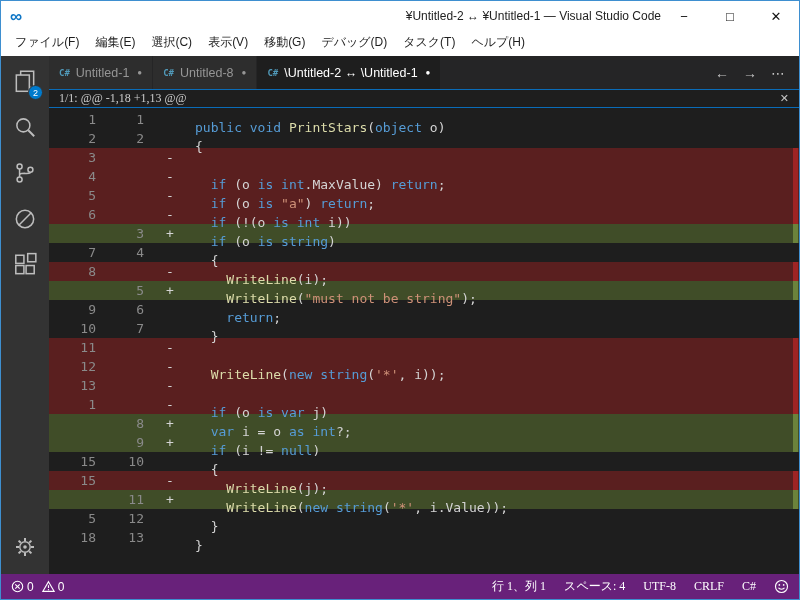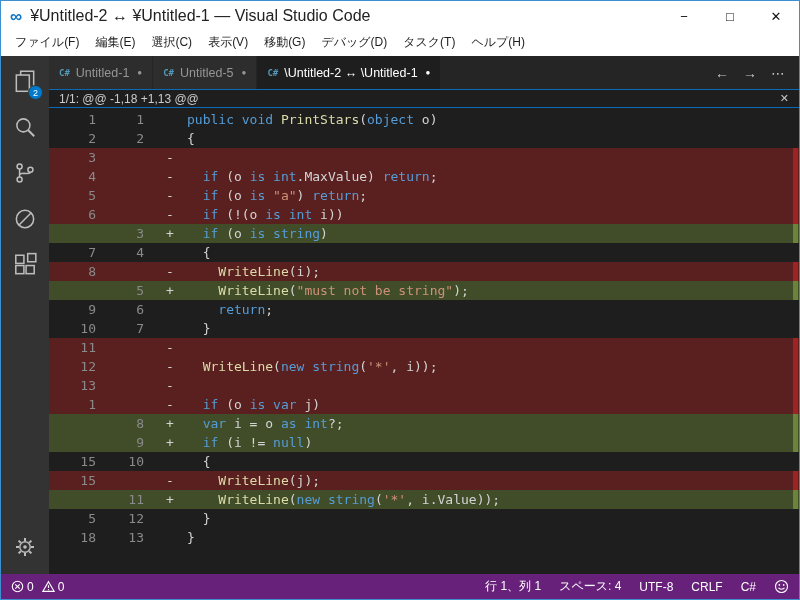--- a/index.html
+++ b/index.html
@@ -3,21 +3,21 @@
 <meta charset="utf-8">
 <style>
   * { box-sizing: border-box; }
   html,body { margin:0; padding:0; width:800px; height:600px; overflow:hidden;
     font-family:"Liberation Sans","DejaVu Sans",sans-serif; background:#1e1e1e; }
   .window { width:800px; height:600px; border:1px solid #3e8fd0; display:flex; flex-direction:column; background:#1e1e1e; }
 
   
   .titlebar { flex:0 0 30px; background:#ffffff; display:flex; align-items:center; }
   .logo { font-size:17px; font-weight:bold; color:#0e76c6; margin:0 8px 0 9px; line-height:1; }
-  .title { font-size:16px; color:#222222; flex:1; white-space:nowrap; overflow:hidden; }
+  .title { font-size:12px; color:#222222; flex:1; white-space:nowrap; overflow:hidden;text-align:right; }
   .win-controls { display:flex; height:100%; }
   .wc { width:46px; display:flex; align-items:center; justify-content:center; font-size:13px; color:#111111; }
 
   
   .menubar { flex:0 0 25px; background:#ffffff; display:flex; padding-left:6px; }
   .menu-item { font-size:12px; color:#1e1e1e; padding:3px 8px; white-space:nowrap; }
 
   .main { flex:1; display:flex; min-height:0; }
 
   
@@ -35,34 +35,34 @@
     font-size:12.5px; border-right:1px solid #252526; gap:6px; white-space:nowrap; }
   .tab.active { background:#1e1e1e; color:#ffffff; }
   .fileicon { color:#519aba; font-size:9px; font-weight:bold; font-family:"DejaVu Sans Mono","Liberation Mono",monospace; }
   .dirty { font-size:8px; margin-left:2px; }
   .tab-actions { margin-left:auto; display:flex; align-items:center; gap:6px; padding-right:10px; }
   .tab-action { color:#c5c5c5; font-size:14px; padding:2px 4px; }
 
   
   .diff-header { flex:0 0 19px; background:#1e1e1e; border-top:1px solid #0a6cb8; border-bottom:1px solid #0a6cb8;
     display:flex; align-items:center; padding:0 10px;
-    font-family:Liberation Sans, sans-serif; font-size:12px; color:#cccccc; }
+    font-family:Liberation Serif, serif; font-size:12px; color:#cccccc; }
   .dh-close { margin-left:auto; color:#c5c5c5; font-size:11px; }
 
   
   .editor { flex:1; position:relative; overflow:hidden; padding-top:2px;
     font-family:"DejaVu Sans Mono","Liberation Mono",monospace; font-size:13px; line-height:19px; }
   .row { display:flex; height:19px; }
   .row.del { background:#5a1f1f; }
   .row.add { background:#404d28; }
   .lnum { color:#8a8a8a; text-align:right; flex:none; }
   .lnum.old { width:56px; padding-right:9px; }
   .lnum.new { width:48px; padding-right:9px; }
   .sign { width:34px; flex:none; text-align:center; color:#d4d4d4; }
-  pre.code { margin:0; white-space:pre; color:#d4d4d4; font-family:inherit; font-size:inherit; }
+  pre.code { margin:8px; white-space:pre; color:#d4d4d4; font-family:inherit; font-size:inherit; }
   .tk-k { color:#569cd6; } .tk-s { color:#ce9178; } .tk-f { color:#dcdcaa; } .tk-p { color:#d4d4d4; }
   .ruler { position:absolute; top:0; right:0; width:8px; bottom:0; }
   .rmark { position:absolute; right:1px; width:5px; height:19px; }
   .rmark.del { background:rgba(195,40,40,.65); }
   .rmark.add { background:rgba(130,160,70,.65); }
 
   
   .statusbar { flex:0 0 25px; background:#68217a; color:#ffffff; display:flex; align-items:center;
     font-size:12px; padding:0 10px; }
   .sb-left { display:flex; align-items:center; gap:8px; }
@@ -154,21 +154,21 @@
     <div class="editor-col">
       <div class="tabbar">
         <div id="tabs" style="display:flex;align-items:stretch;">
             <div class="tab">
               <span class="fileicon">C#</span>
               <span class="tab-label">Untitled-1</span>
               <span class="dirty">●</span>
             </div>
             <div class="tab">
               <span class="fileicon">C#</span>
-              <span class="tab-label">Untitled-5</span>
+              <span class="tab-label">Untitled-8</span>
               <span class="dirty">●</span>
             </div>
             <div class="tab active">
               <span class="fileicon">C#</span>
               <span class="tab-label">\Untitled-2 ↔ \Untitled-1</span>
               <span class="dirty">●</span>
             </div>
           </div>
         <div class="tab-actions" id="tab-actions">
             <span class="tab-action">←</span>
@@ -356,21 +356,21 @@
       <span class="sb-item">
         <svg width="13" height="13" viewBox="0 0 14 14">
           <path d="M7 1.8 L13 12.2 H1 Z" fill="none" stroke="#ffffff" stroke-width="1.2"></path>
           <line x1="7" y1="5.6" x2="7" y2="8.6" stroke="#ffffff" stroke-width="1.2"></line>
           <circle cx="7" cy="10.4" r="0.7" fill="#ffffff"></circle>
         </svg>
         <span>0</span>
       </span>
     </div>
     <div class="sb-right">
-      <span id="sb-items" style="display:flex;align-items:center;gap:18px;">
+      <span id="sb-items" style="display:flex;align-items:center;gap:18px;font-family:Liberation Serif, serif;">
           <span class="sb-item">行 1、列 1</span>
           <span class="sb-item">スペース: 4</span>
           <span class="sb-item">UTF-8</span>
           <span class="sb-item">CRLF</span>
           <span class="sb-item">C#</span>
         </span>
       <span class="sb-item">
         <svg width="15" height="15" viewBox="0 0 16 16">
           <circle cx="8" cy="8" r="6.4" fill="none" stroke="#ffffff" stroke-width="1.2"></circle>
           <circle cx="5.7" cy="6.3" r="0.9" fill="#ffffff"></circle>

